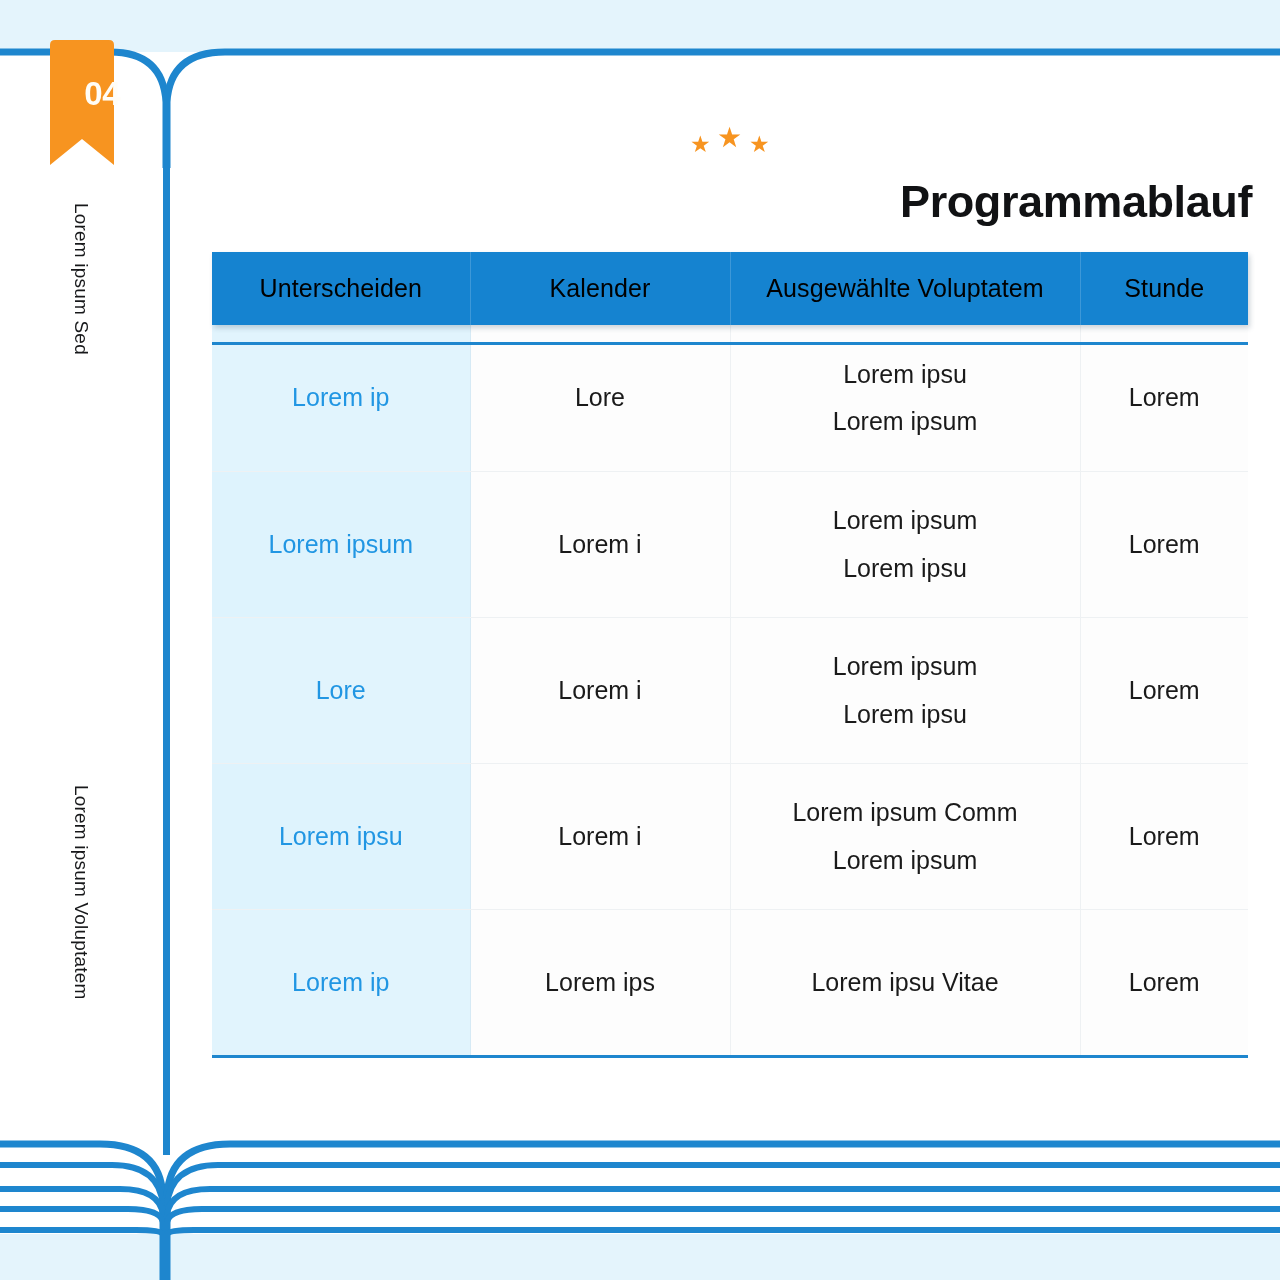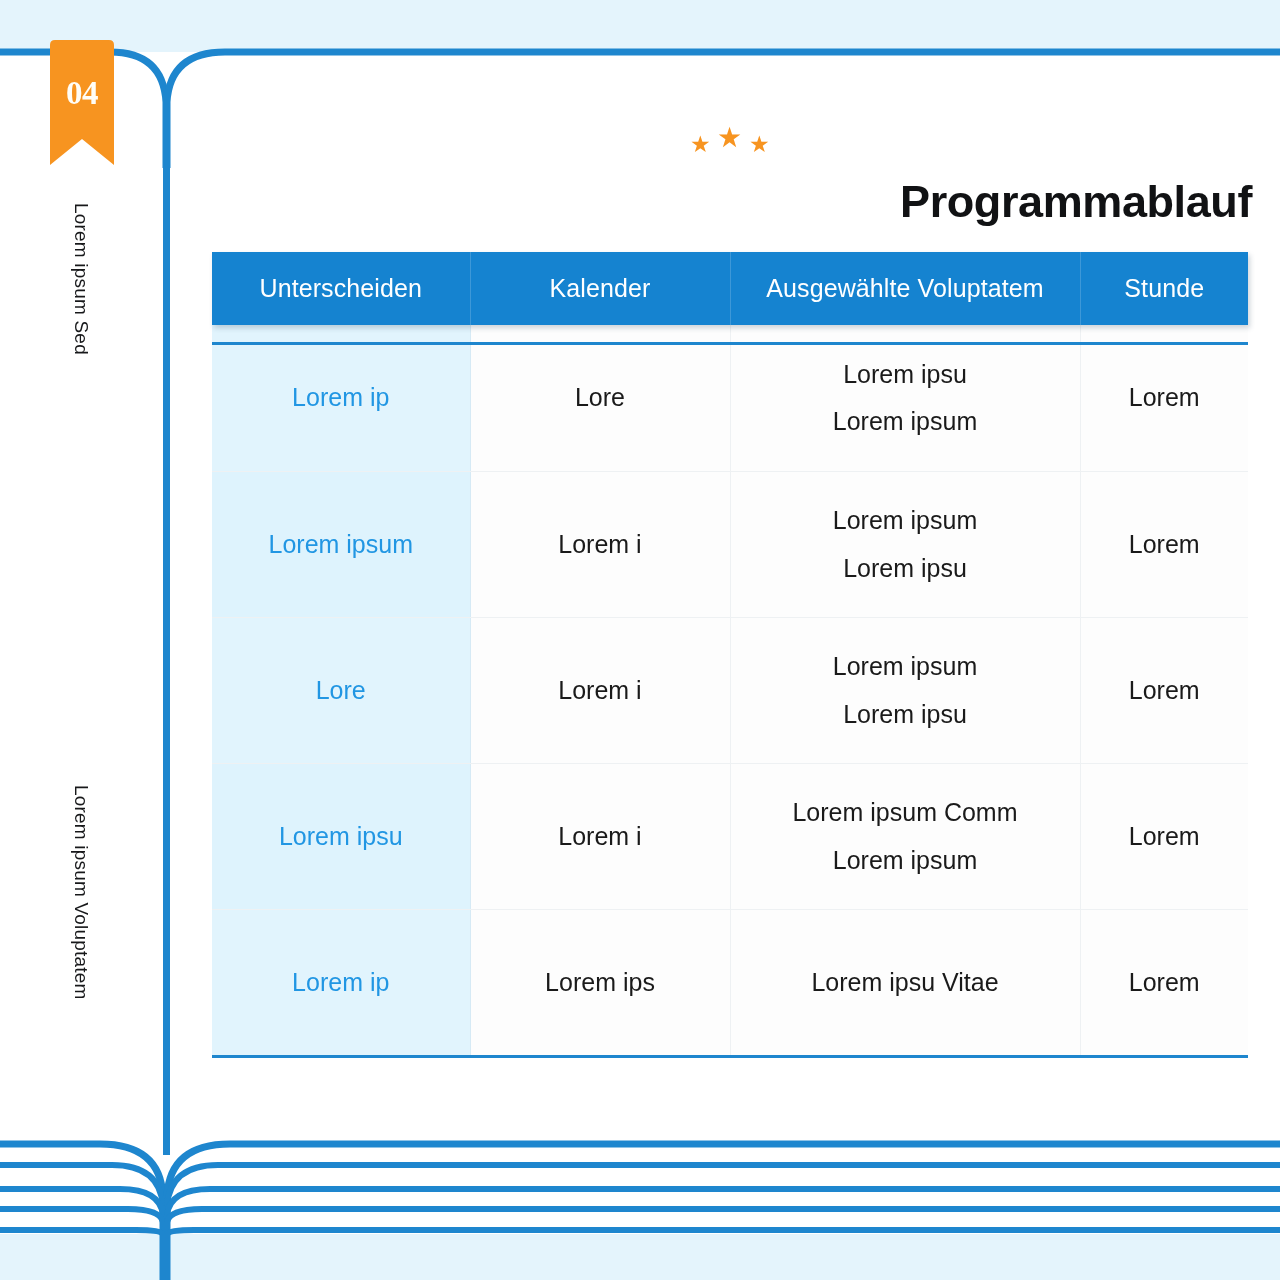--- a/index.html
+++ b/index.html
@@ -74,26 +74,26 @@
     top: 39px;
     width: 76px;
     height: 129px;
     z-index: 6;
   }
   .ribbon-num {
     position: absolute;
     left: 0;
     top: 36px;
     width: 76px;
-    text-align: center;
+    text-align: right;
     color: #fffdf7;
     font-size: 33px;
     font-weight: bold;
     letter-spacing: -0.5px;
-    font-family: Liberation Serif, serif;
+    font-family: Liberation Sans, sans-serif;
     z-index: 2;
   }
 
   
   .vlabel {
     position: absolute;
     transform-origin: left top;
     transform: rotate(90deg);
     white-space: nowrap;
     font-size: 19px;
@@ -144,21 +144,21 @@
   }
 
   table.sched {
     width: 1036px;
     border-collapse: collapse;
     table-layout: fixed;
   }
 
   table.sched thead th {
     background: #1583d0;
-    color: #ffffff;
+    color: #000000;
     font-weight: normal;
     font-size: 25px;
     height: 73px;
     text-align: center;
     vertical-align: middle;
     border-right: 1px solid #3d98d8;
     letter-spacing: 0.1px;
   }
   table.sched thead th:last-child { border-right: none; text-align: center; }
 

